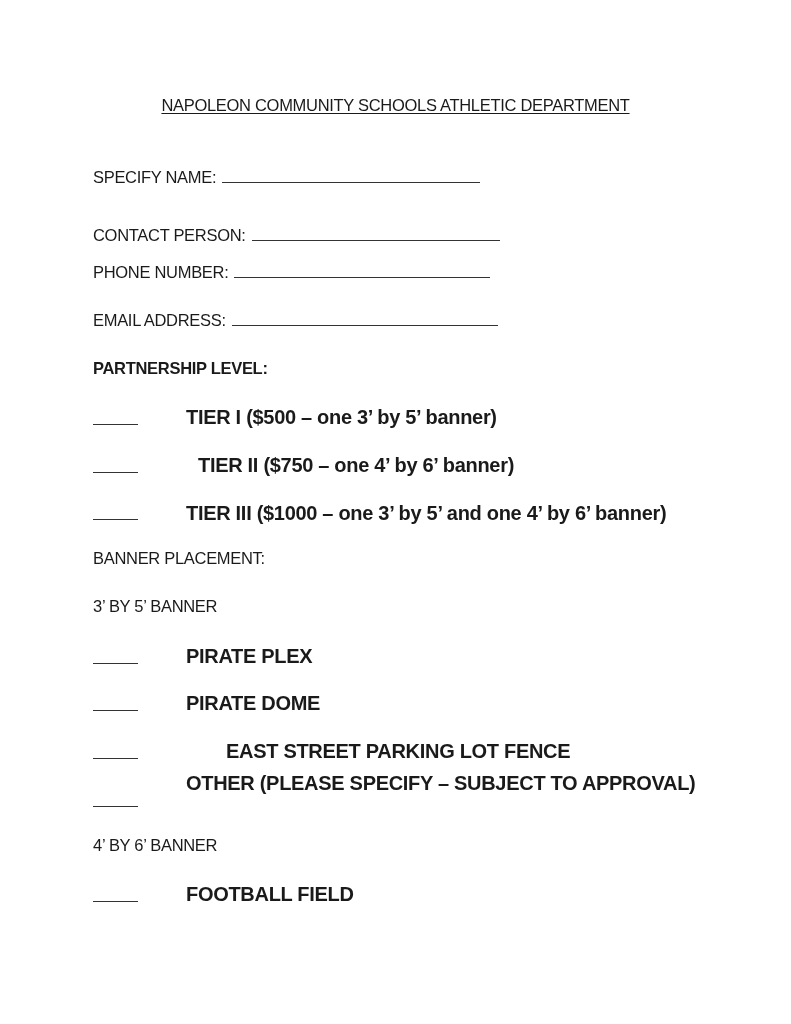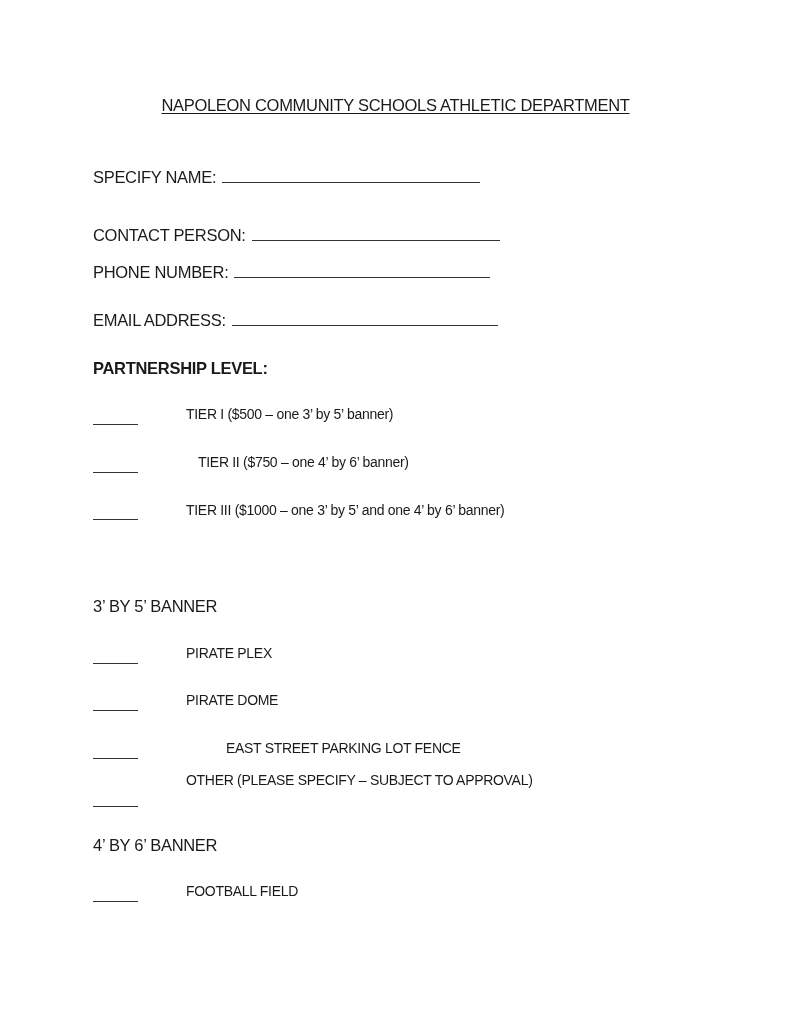--- a/index.html
+++ b/index.html
@@ -18,21 +18,21 @@
       white-space: nowrap;
     }
     .blank {
       display: inline-block; border-bottom: 1px solid #333; height: 14px;
       vertical-align: baseline; margin-left: 6px;
     }
     .check {
       position: absolute; left: 93px; width: 45px; border-bottom: 1px solid #333; height: 1px;
     }
     .opt-label {
-      position: absolute; left: 186px; font-size: 14px; letter-spacing: -0.3px; white-space: nowrap;
+      position: absolute; left: 186px; font-size: 20px; letter-spacing: -0.3px; white-space: nowrap; font-weight: bold;
     }
   </style>
 </head>
 <body>
 
 <div class="page">
 
   <div class="title" style="top:96px;">NAPOLEON COMMUNITY SCHOOLS ATHLETIC DEPARTMENT</div>
 
   <div class="line" style="top:168px;">
@@ -52,20 +52,21 @@
 
   <div class="check" style="top:423px;"></div>
   <div class="opt-label" style="top:406px;">TIER I ($500 – one 3’ by 5’ banner)</div>
 
   <div class="check" style="top:471px;"></div>
   <div class="opt-label" style="top:454px;margin-left:12px;">TIER II ($750 – one 4’ by 6’ banner)</div>
 
   <div class="check" style="top:518px;"></div>
   <div class="opt-label" style="top:502px;">TIER III ($1000 – one 3’ by 5’ and one 4’ by 6’ banner)</div>
 
+  <div class="line" style="top:549px;">BANNER PLACEMENT:</div>
 
   <div class="line" style="top:597px;">3’ BY 5’ BANNER</div>
 
   <div class="check" style="top:662px;"></div>
   <div class="opt-label" style="top:645px;">PIRATE PLEX</div>
 
   <div class="check" style="top:709px;"></div>
   <div class="opt-label" style="top:692px;">PIRATE DOME</div>
 
   <div class="check" style="top:757px;"></div>

